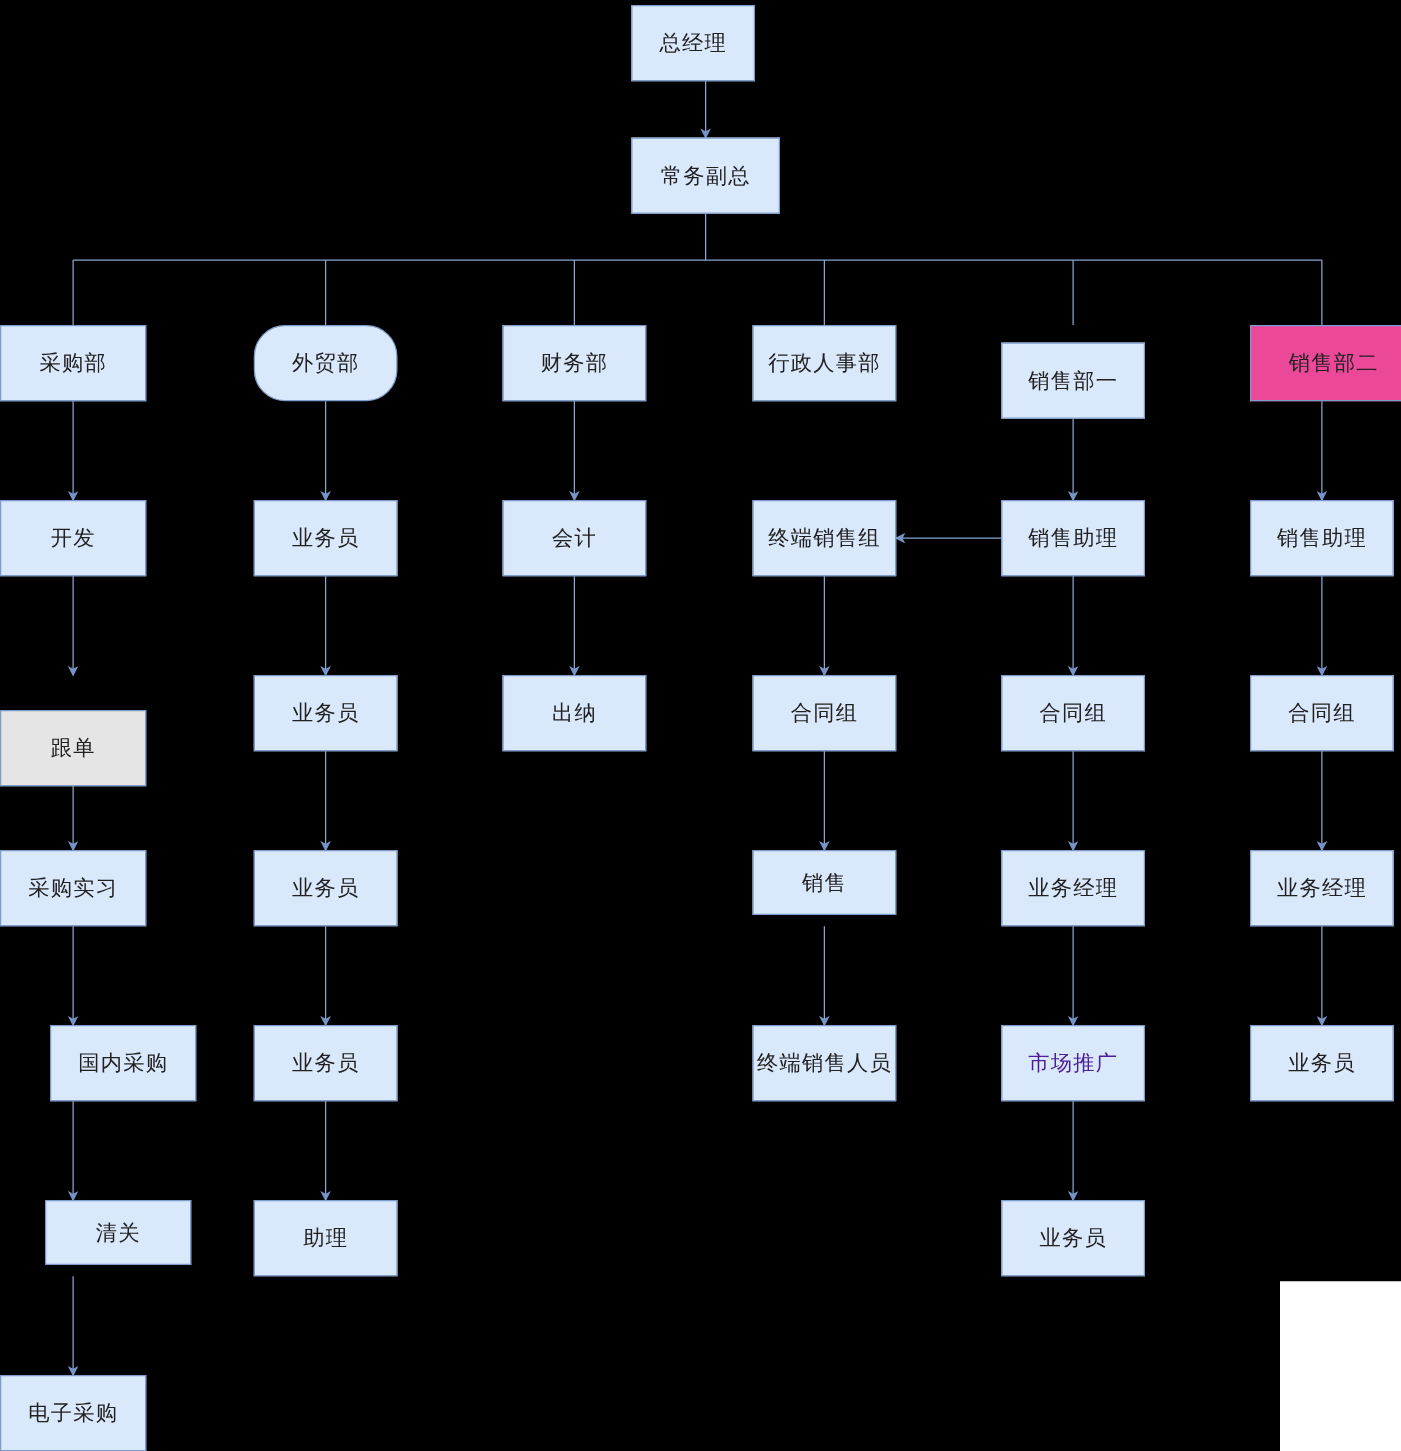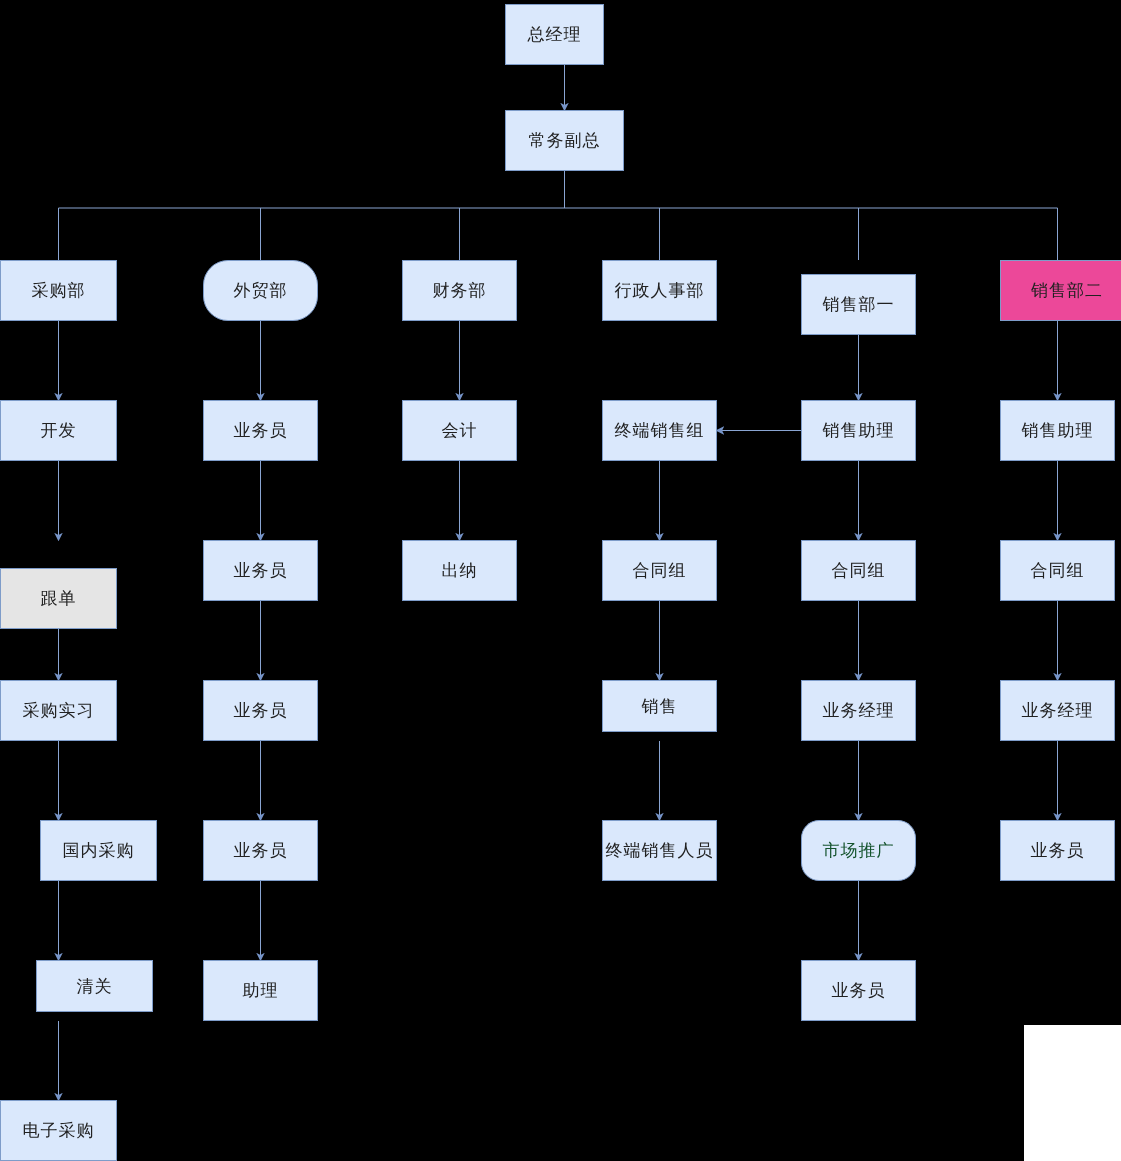--- a/index.html
+++ b/index.html
@@ -165,21 +165,21 @@
     </div>
     <div class="node" style="left: 0px; top: 820px; width: 117px; height: 61px; background: rgb(218, 232, 252); border-color: rgb(126, 156, 201); color: rgb(33, 33, 33); margin-left: 40px;">
       <span>国内采购</span>
     </div>
     <div class="node" style="left: 203px; top: 820px; width: 115px; height: 61px; background: rgb(218, 232, 252); border-color: rgb(126, 156, 201); color: rgb(33, 33, 33);">
       <span>业务员</span>
     </div>
     <div class="node" style="left: 602px; top: 820px; width: 115px; height: 61px; background: rgb(218, 232, 252); border-color: rgb(126, 156, 201); color: rgb(33, 33, 33);">
       <span>终端销售人员</span>
     </div>
-    <div class="node" style="left: 801px; top: 820px; width: 115px; height: 61px; background: rgb(218, 232, 252); border-color: rgb(126, 156, 201); color: #14532d; border-radius: 18px;">
+    <div class="node" style="left: 801px; top: 820px; width: 115px; height: 61px; background: rgb(218, 232, 252); border-color: rgb(126, 156, 201); color: #4c1d95;">
       <span>市场推广</span>
     </div>
     <div class="node" style="left: 1000px; top: 820px; width: 115px; height: 61px; background: rgb(218, 232, 252); border-color: rgb(126, 156, 201); color: rgb(33, 33, 33);">
       <span>业务员</span>
     </div>
     <div class="node" style="left: 0px; top: 960px; width: 117px; height: 52px; background: rgb(218, 232, 252); border-color: rgb(126, 156, 201); color: rgb(33, 33, 33); margin-left: 36px;">
       <span>清关</span>
     </div>
     <div class="node" style="left: 203px; top: 960px; width: 115px; height: 61px; background: rgb(218, 232, 252); border-color: rgb(126, 156, 201); color: rgb(33, 33, 33);">
       <span>助理</span>

